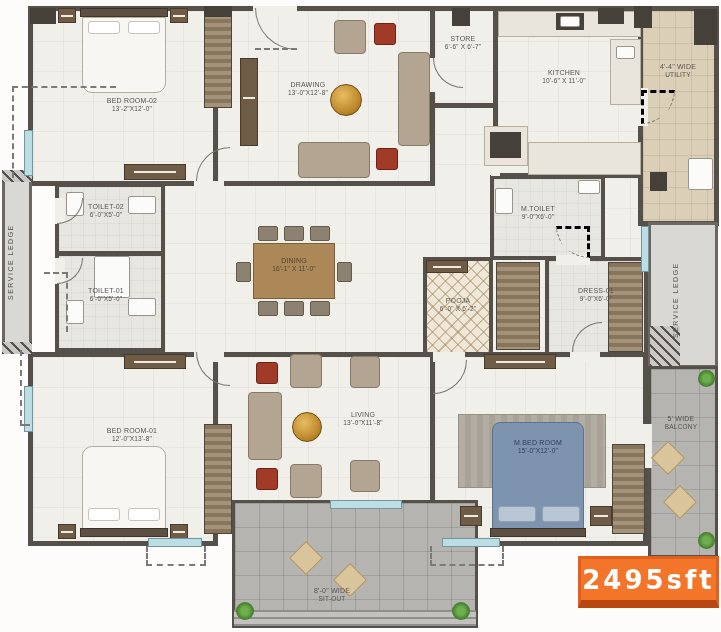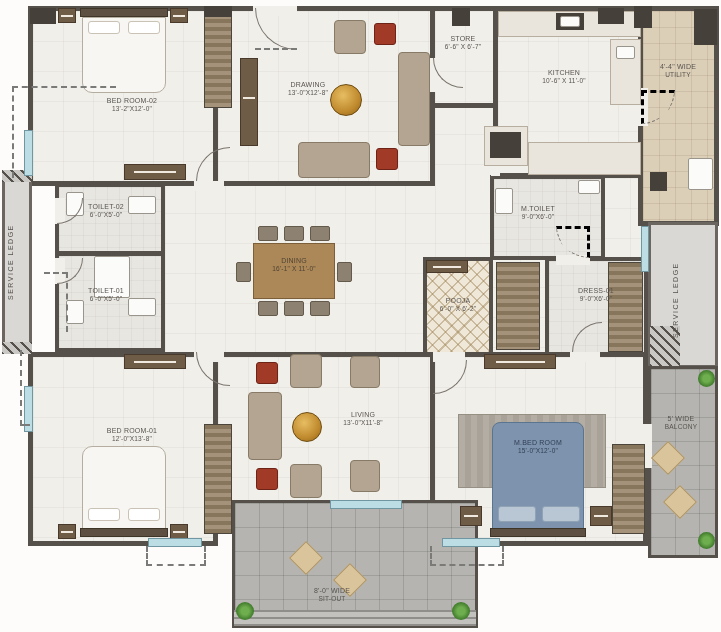--- a/index.html
+++ b/index.html
@@ -294,14 +294,15 @@
     <span>5' WIDE</span>
     <span class="dim">BALCONY</span>
   </div>
   <div class="abs lbl" style="left:292px;top:586px;width:80px">
     <span>8'-0" WIDE</span>
     <span class="dim">SIT-OUT</span>
   </div>
   <div class="abs vlbl" style="left:7px;top:212px;width:18px;height:100px">SERVICE LEDGE</div>
   <div class="abs vlbl" style="left:672px;top:248px;width:18px;height:104px">SERVICE LEDGE</div>
 
+  <div class="abs badge" style="left:578px;top:556px;width:141px;height:52px">2495sft</div>
 
 </div>
 
 </body></html>

